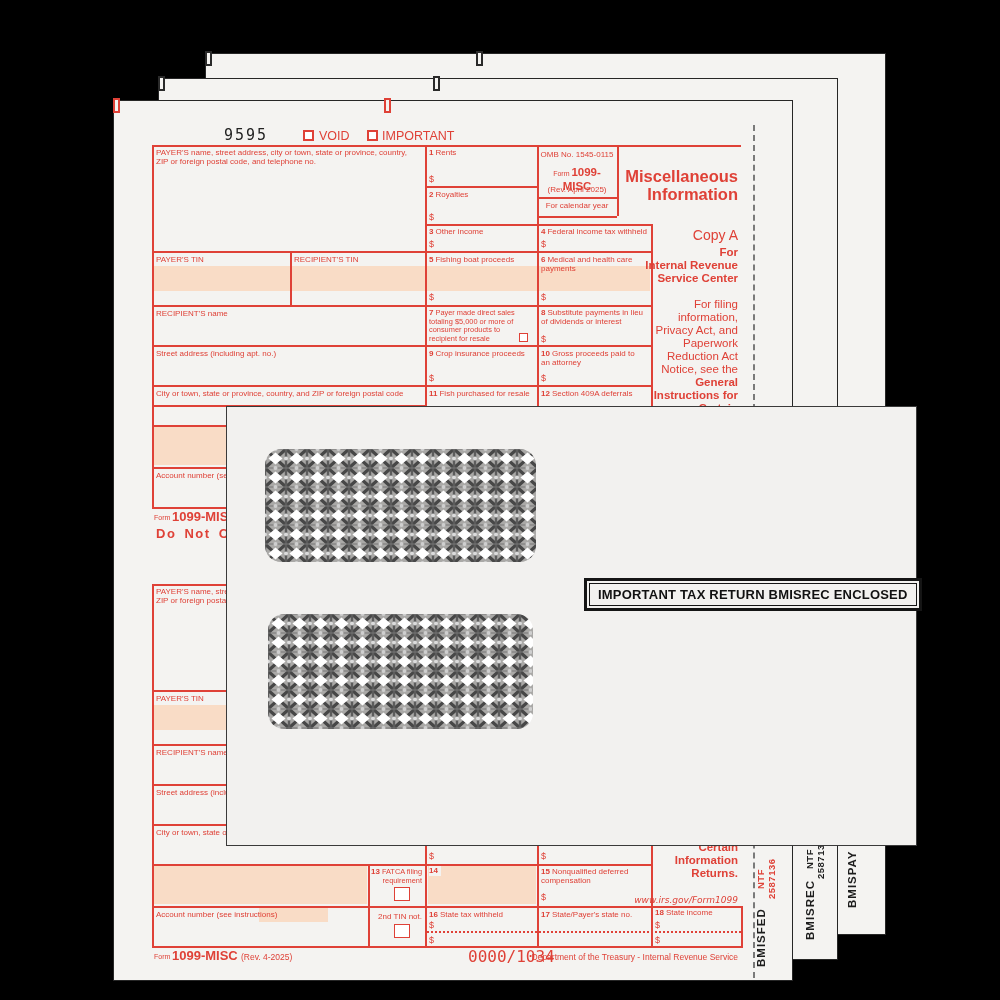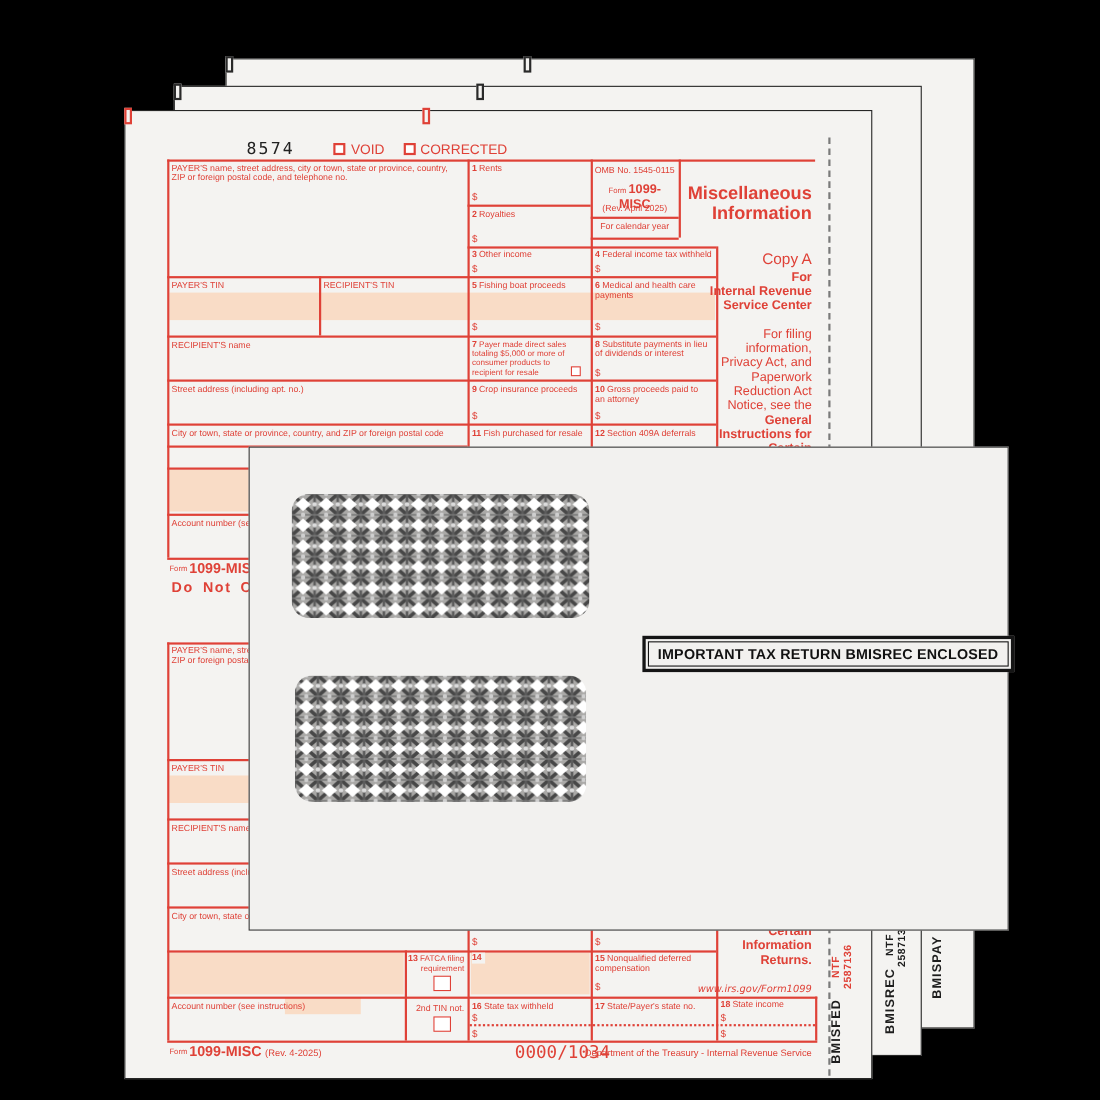--- a/index.html
+++ b/index.html
@@ -86,25 +86,25 @@
     <div class="slit" style="left:-1px;top:-3px"></div>
     <div class="slit" style="left:274px;top:-3px"></div>
     <div class="vt small" style="left:645px;top:760px;height:40px">NTF 2587136</div>
     <div class="vt" style="left:645px;top:806px;height:55px">BMISREC</div>
   </div>
 
   <div class="sheet" style="left:113px;top:100px;width:680px;height:881px;z-index:3">
     <div class="slit red" style="left:-1px;top:-3px"></div>
     <div class="slit red" style="left:270px;top:-3px"></div>
 
-    <div class="ocr" style="position:absolute;left:110px;top:25px;font-size:15px;letter-spacing:2px">8574</div>
+    <div class="ocr" style="position:absolute;left:110px;top:25px;font-size:15px;letter-spacing:2px">9595</div>
     <div class="hcb" style="left:189px;top:29px"></div>
     <div class="hlbl" style="left:205px;top:28px">VOID</div>
     <div class="hcb" style="left:253px;top:29px"></div>
-    <div class="hlbl" style="left:268px;top:28px">CORRECTED</div>
+    <div class="hlbl" style="left:268px;top:28px">IMPORTANT</div>
 
     <div class="form-copy upper" style="left:38px;top:44px">
 
   <div class="shade" style="left:2px;top:121px;width:496px;height:25px"></div>
   <div class="shade" style="left:2px;top:282px;width:213px;height:38px"></div>
   <div class="shade" style="left:276px;top:282px;width:108px;height:38px"></div>
   <div class="shade" style="left:107px;top:323px;width:69px;height:15px"></div>
 
   <div class="hl" style="left:0;top:0;width:589px"></div>
   <div class="hl" style="left:273px;top:41px;width:112px"></div>

